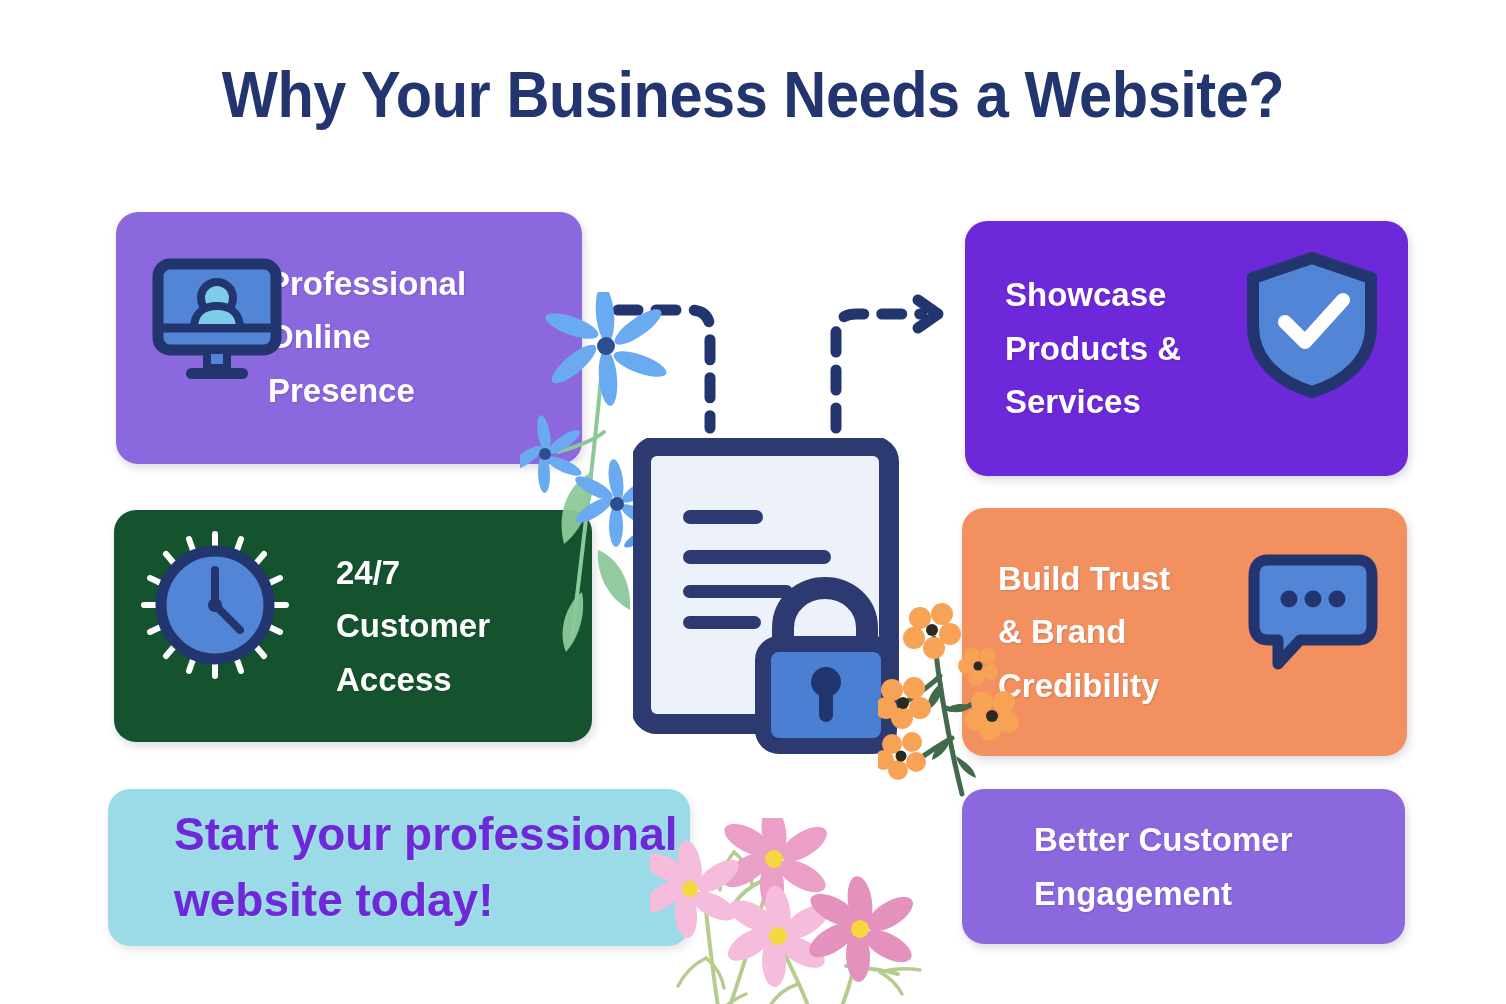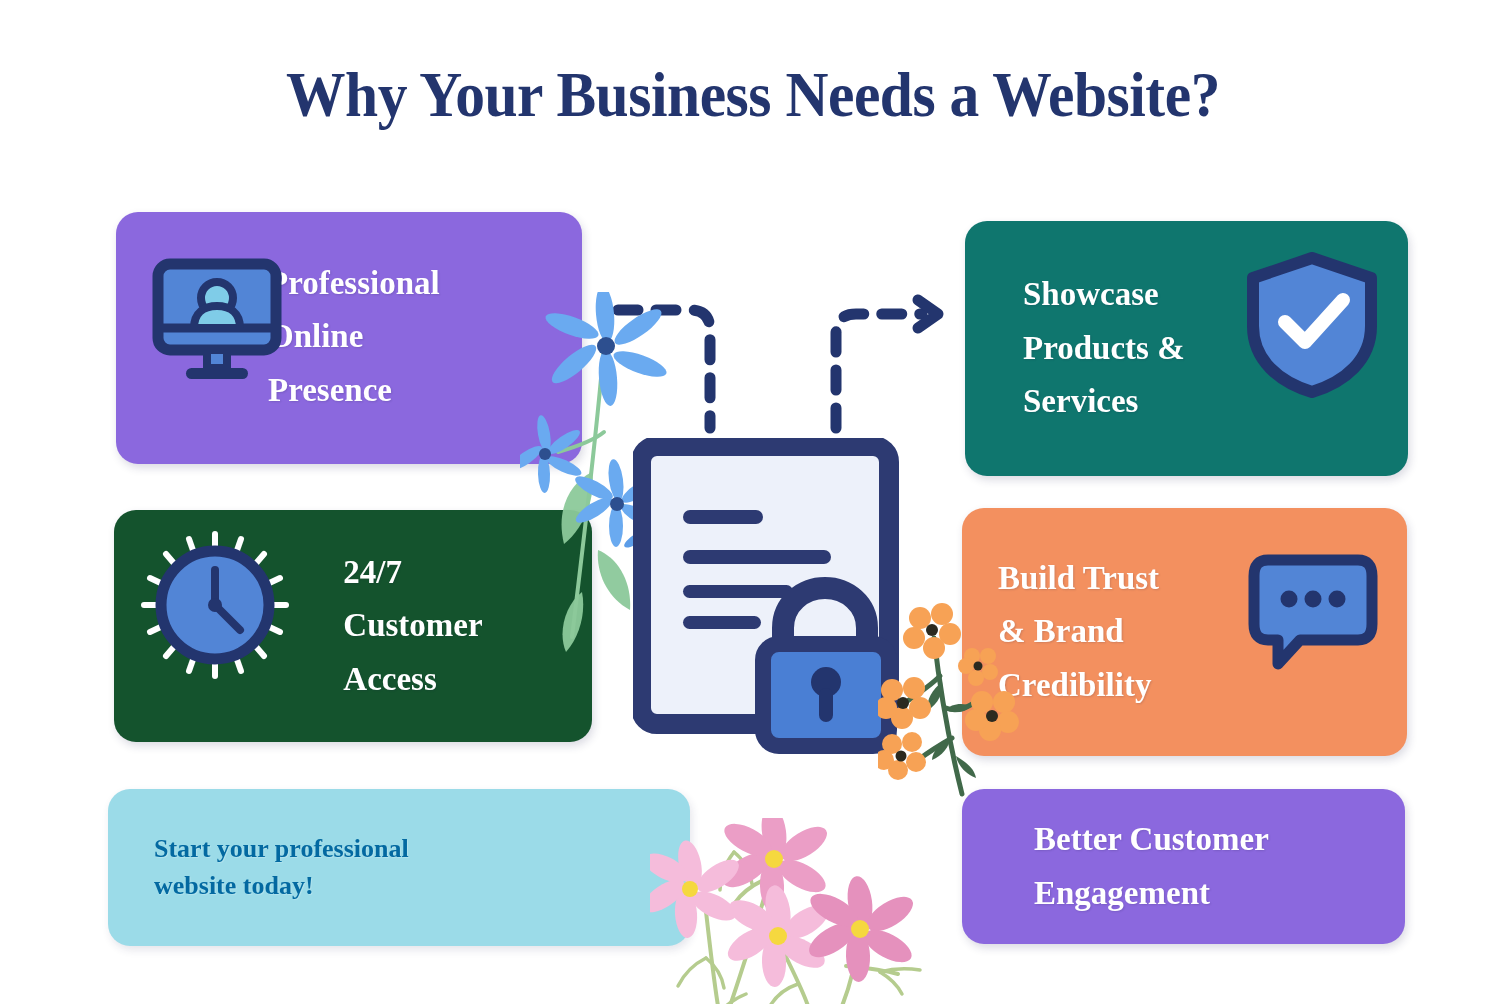--- a/index.html
+++ b/index.html
@@ -3,21 +3,21 @@
 <meta charset="utf-8">
 <style>
   * { margin:0; padding:0; box-sizing:border-box; }
   html,body { width:1506px; height:1004px; }
   body {
     background:#ffffff;
     font-family:"Liberation Sans", sans-serif;
     overflow:hidden;
     position:relative;
   }
-  #canvas { position:absolute; inset:0;font-family:Liberation Serif, serif; }
+  #canvas { position:absolute; inset:0; }
 
   
   .title {
     position:absolute;
     left:0; top:58px; width:1506px;
     text-align:center;
     font-size:64px;
     font-weight:bold;
     letter-spacing:-0.5px;
     color:#23356e;
@@ -56,22 +56,22 @@
   #card-access {
     left:114px; top:510px; width:478px; height:232px;
     background:#14532d;
     padding-left:120px;
     justify-content:center;
   }
 
   
   #card-showcase {
     left:965px; top:221px; width:443px; height:255px;
-    background:#0f766e;
-    padding-left:58px;
+    background:#6d28d9;
+    padding-left:40px;
   }
 
   
   #card-trust {
     left:962px; top:508px; width:445px; height:248px;
     background:#f3905f;
     padding-left:36px;
   }
 
   
@@ -82,24 +82,25 @@
   }
 
   
   #card-cta {
     left:108px; top:789px; width:582px; height:157px;
     background:#9bdbe8;
     padding-left:46px;
     box-shadow:2px 4px 9px rgba(40,40,90,0.12);
   }
   #card-cta .card-text {
-    color:#0369a1;
-    font-size:26px;
+    color:#6d28d9;
+    font-size:46px;
     line-height:1.42;
     text-shadow:1px 1px 1px rgba(255,255,255,0.25);
+    margin-left:20px;
   }
 
   
   .icon { position:absolute; z-index:3; }
   #icon-monitor { left:152px; top:258px; }
   #icon-clock   { left:140px; top:530px; }
   #icon-shield  { left:1243px; top:252px; }
   #icon-chat    { left:1248px; top:552px; }
   #icon-document{ left:633px; top:438px; z-index:6; }
 

